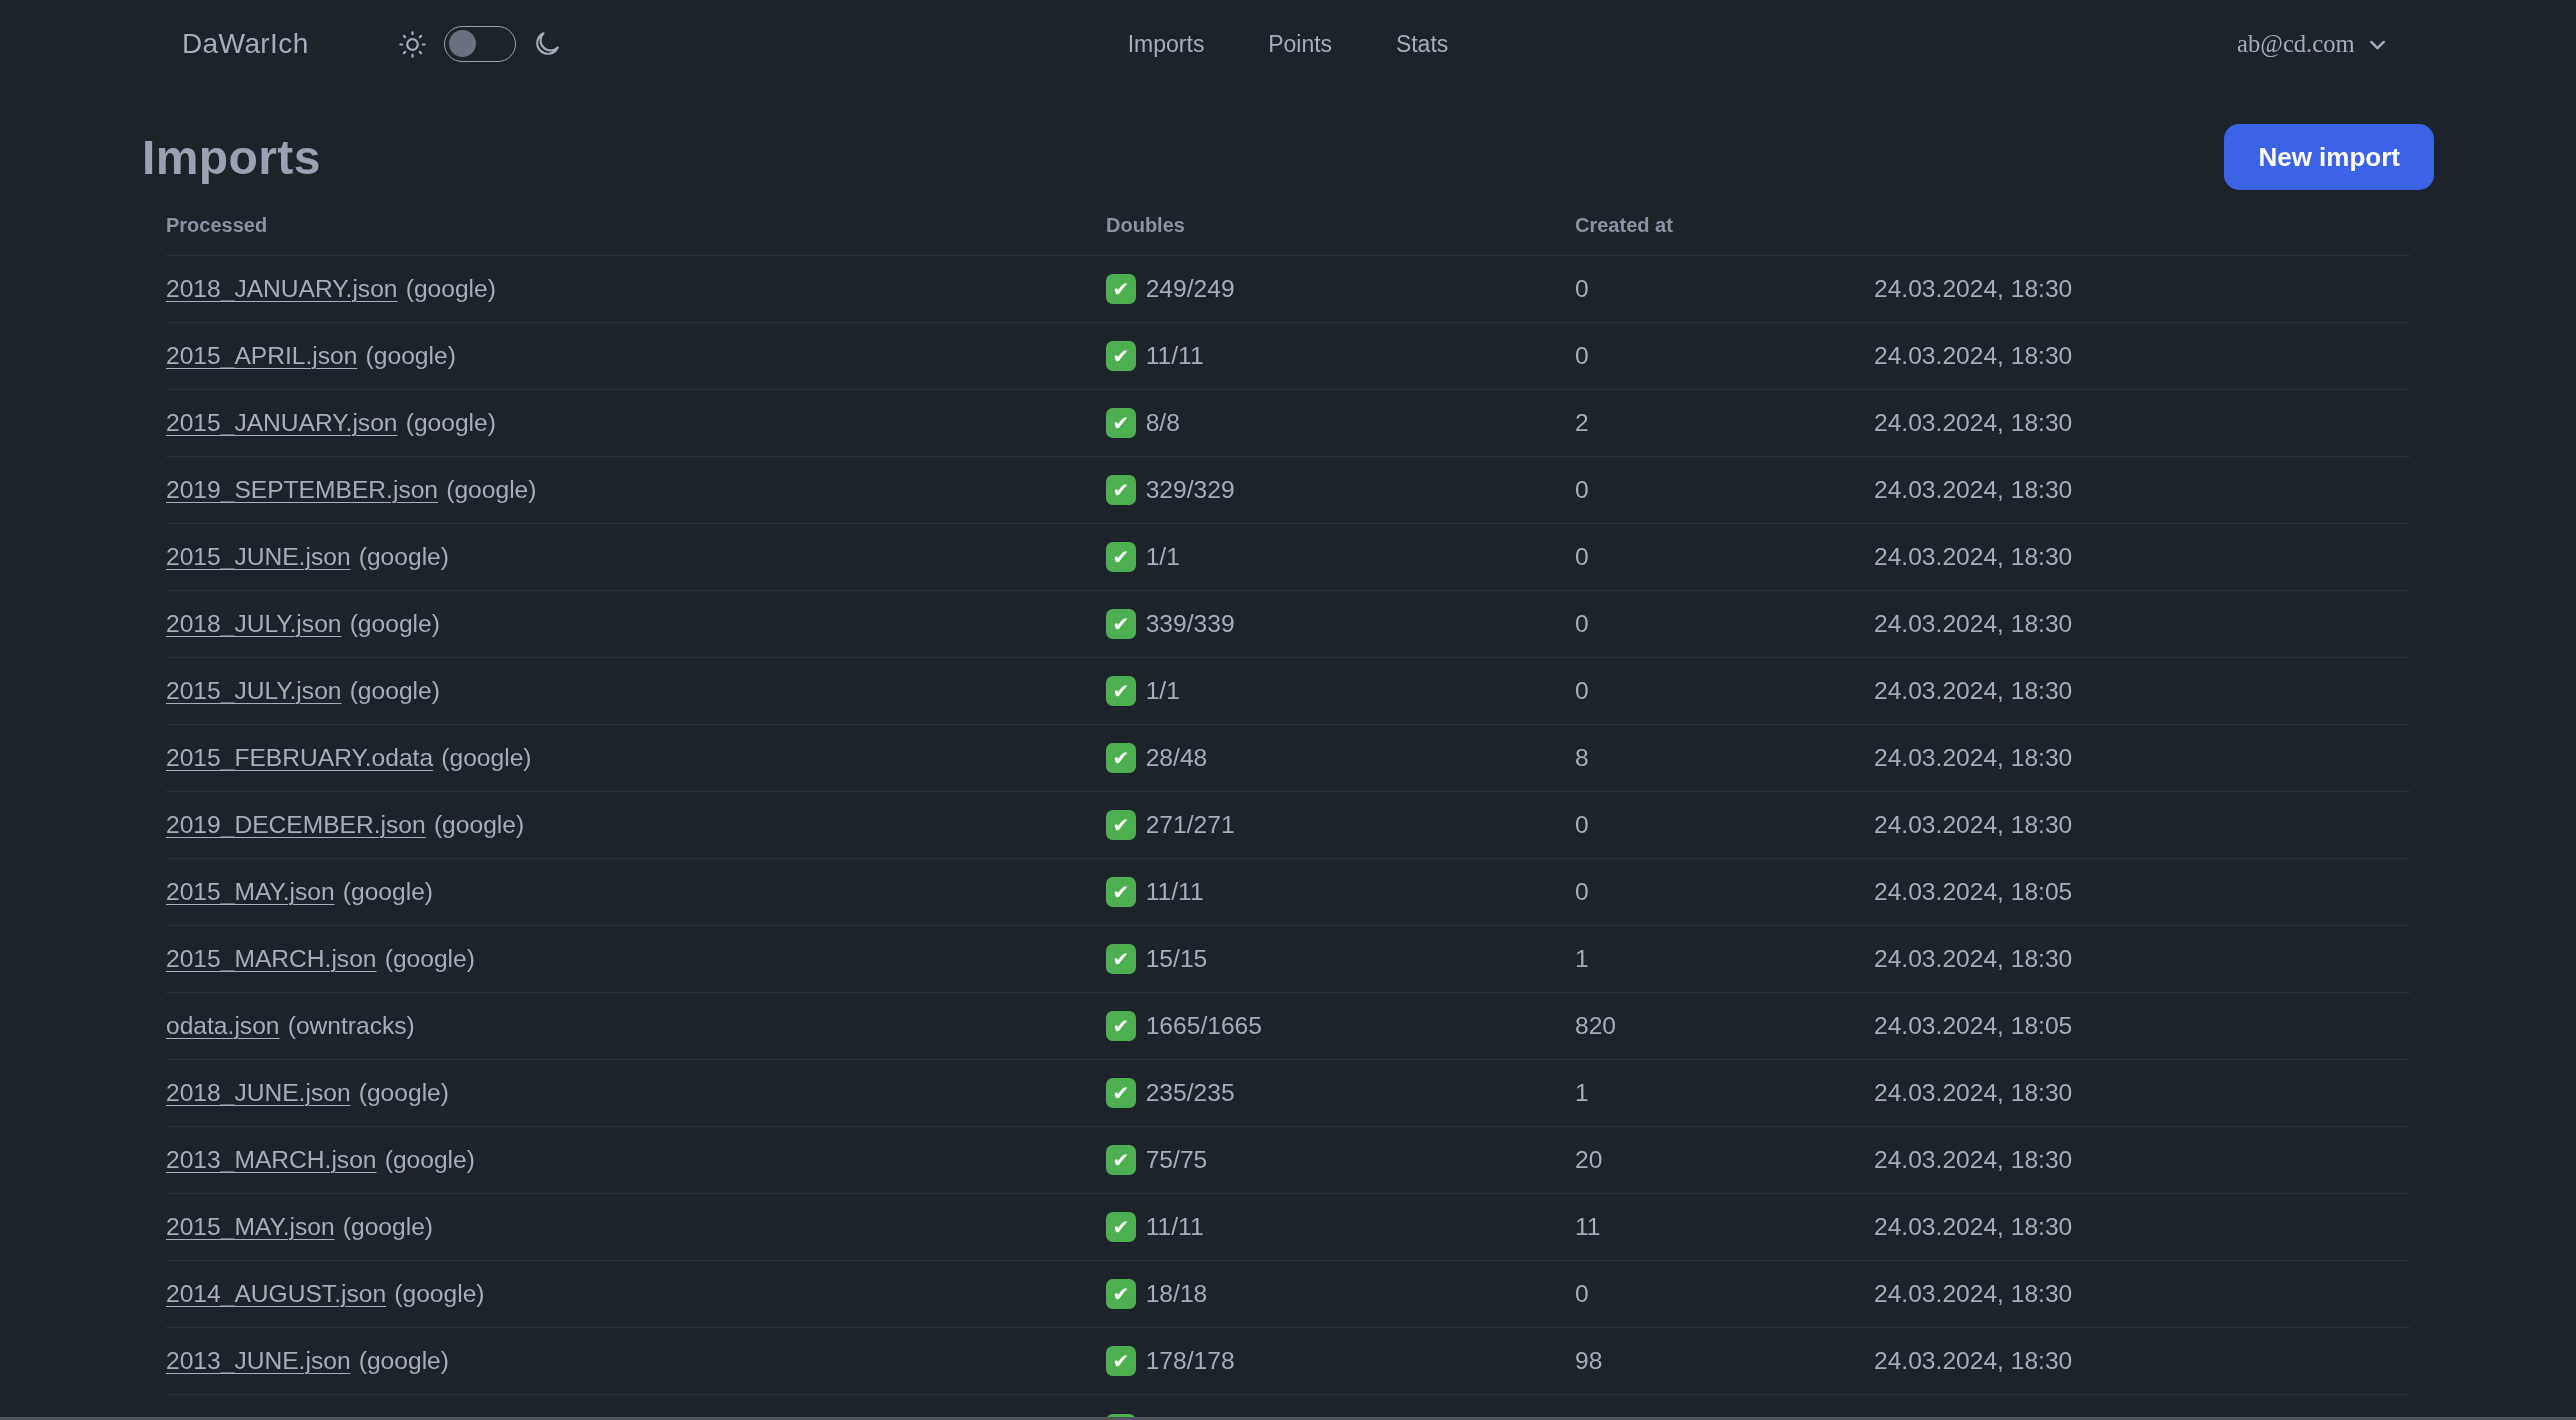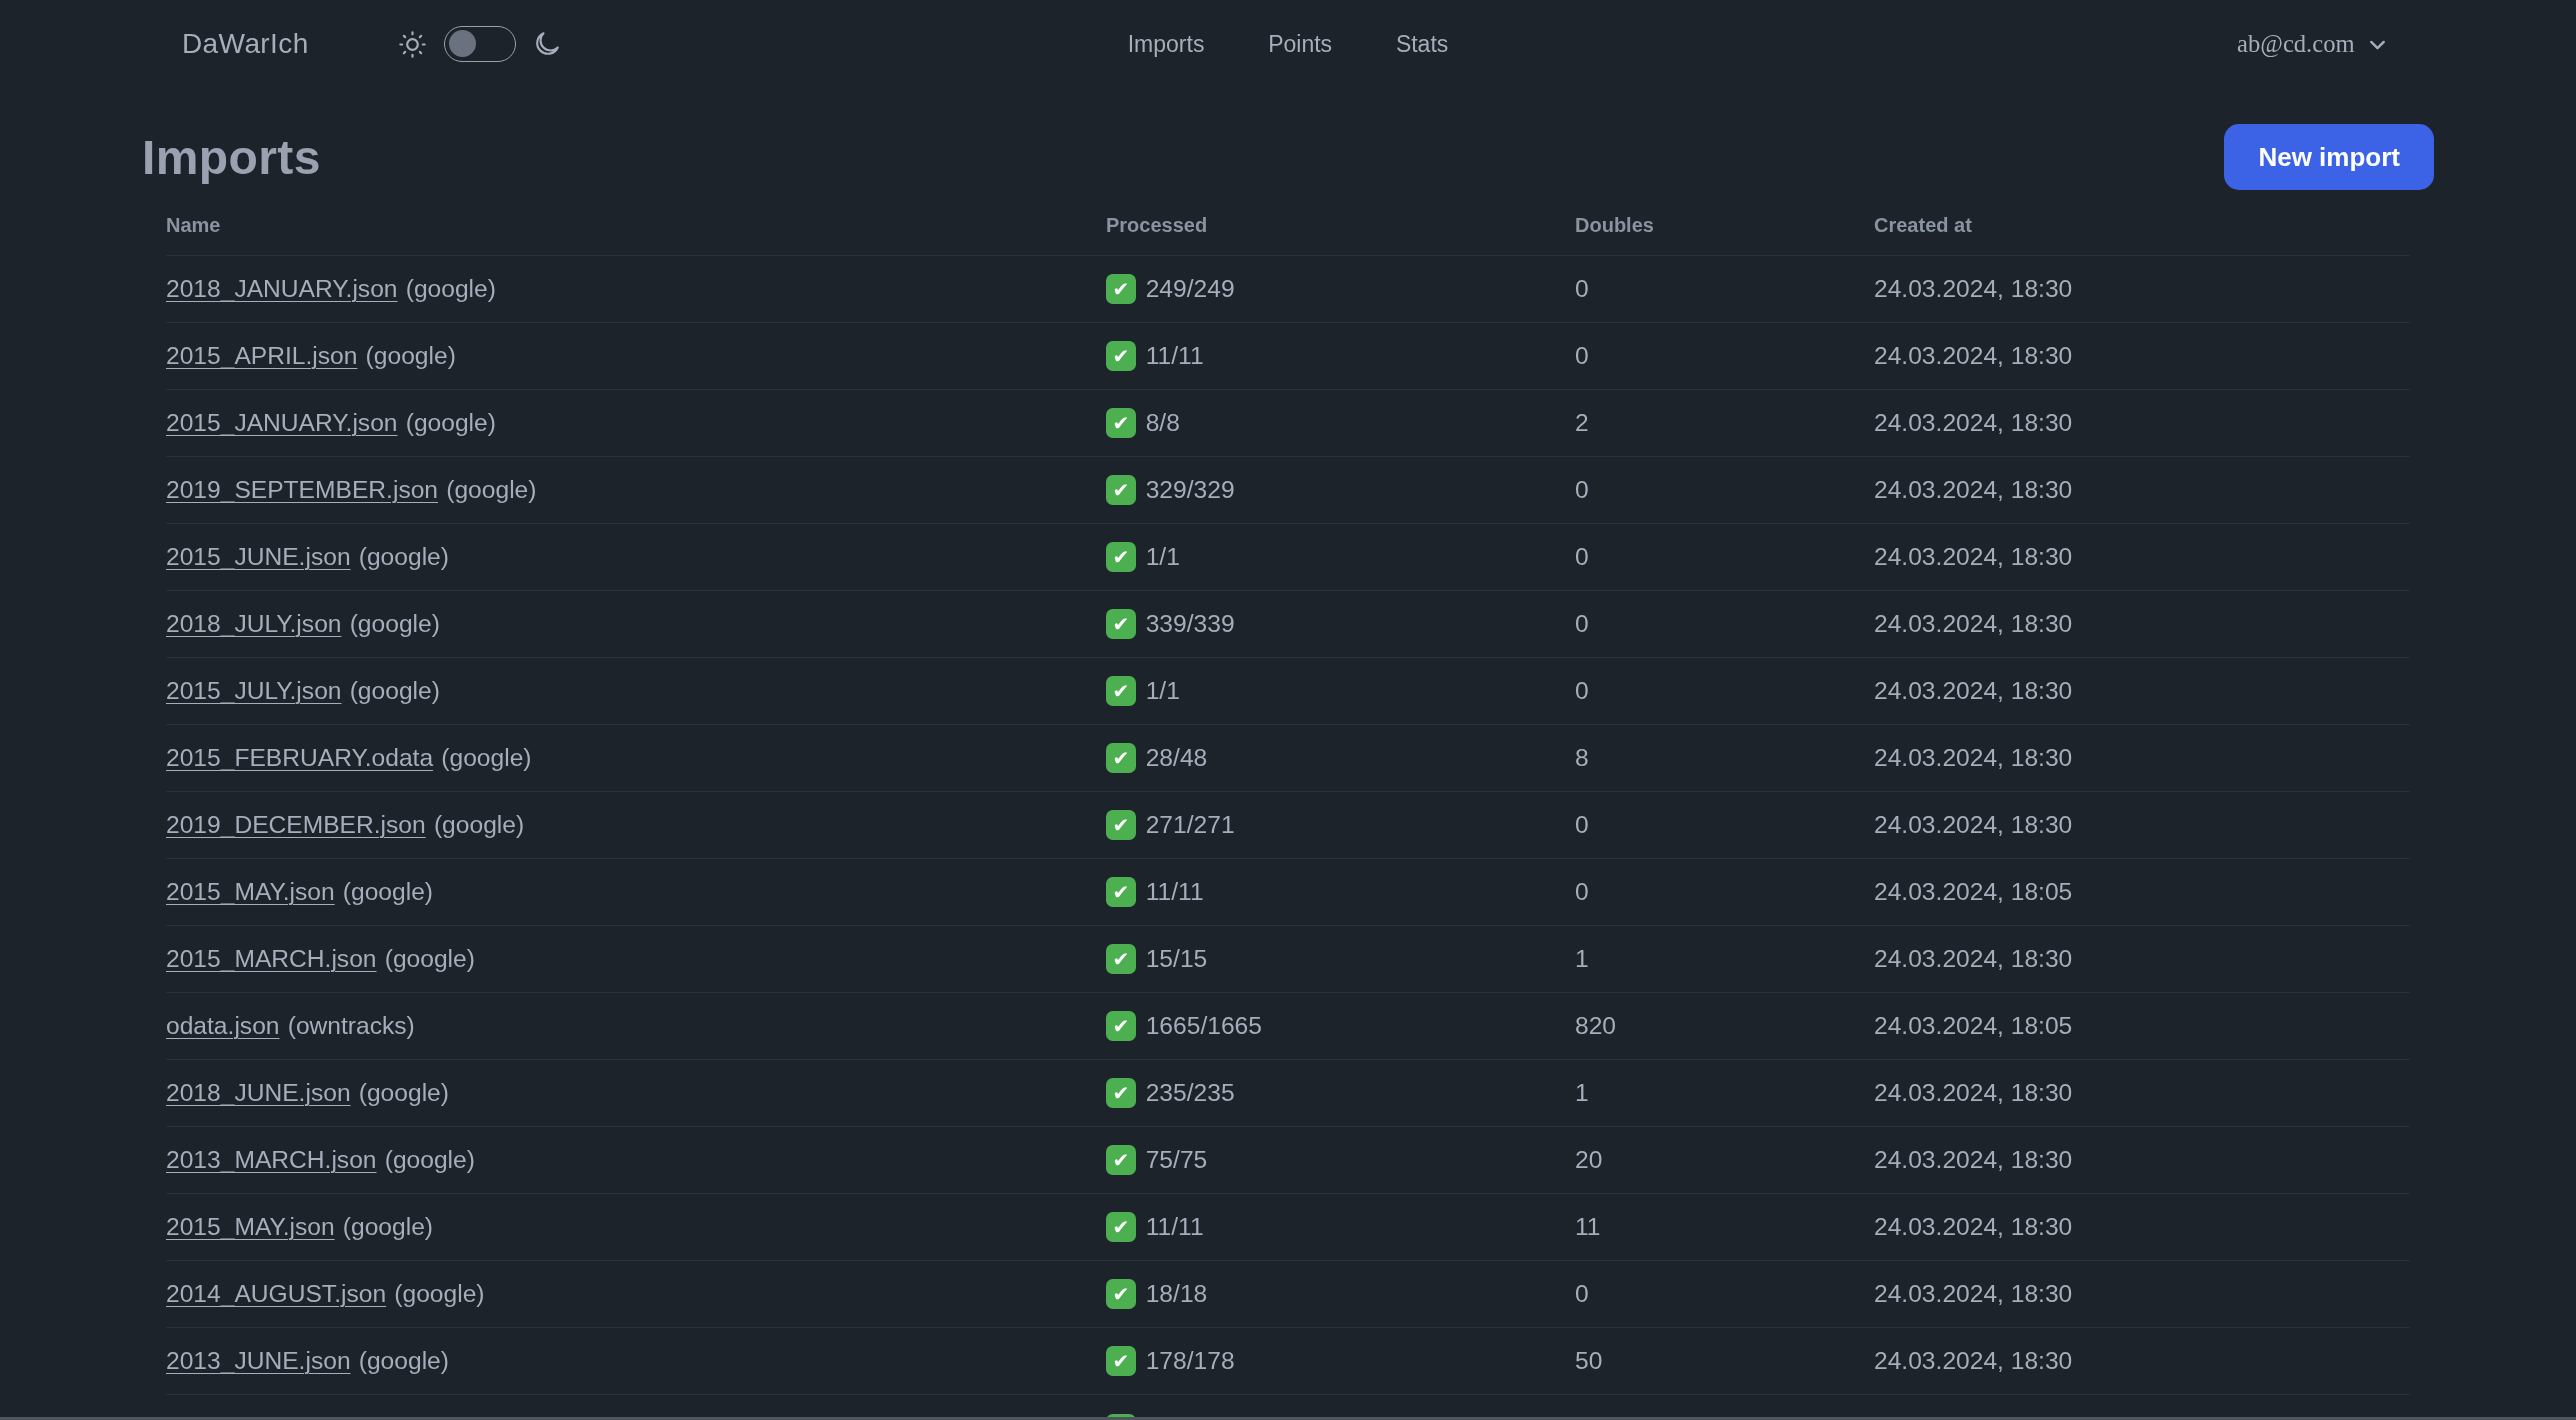--- a/index.html
+++ b/index.html
@@ -143,21 +143,20 @@
 </header>
 
 <main>
   <div class="page-header">
     <h1 class="page-title">Imports</h1>
     <button class="btn-primary">New import</button>
   </div>
 
   <div class="table">
     <div class="thead" id="thead">
-        <div class="th">Name</div>
         <div class="th">Processed</div>
         <div class="th">Doubles</div>
         <div class="th">Created at</div>
       </div>
     <div id="tbody">
         <div class="row">
           <div class="cell">
             <a class="file-link">2018_JANUARY.json</a>
             <span class="src">(google)</span>
           </div>
@@ -350,21 +349,21 @@
         </div>
         <div class="row">
           <div class="cell">
             <a class="file-link">2013_JUNE.json</a>
             <span class="src">(google)</span>
           </div>
           <div class="cell">
             <span class="check">✔</span>
             <span>178/178</span>
           </div>
-          <div class="cell">50</div>
+          <div class="cell">98</div>
           <div class="cell">24.03.2024, 18:30</div>
         </div>
         <div class="row partial">
           <div class="cell"></div>
           <div class="cell">
             <span class="check">✔</span>
           </div>
         </div>
       </div>
   </div>

